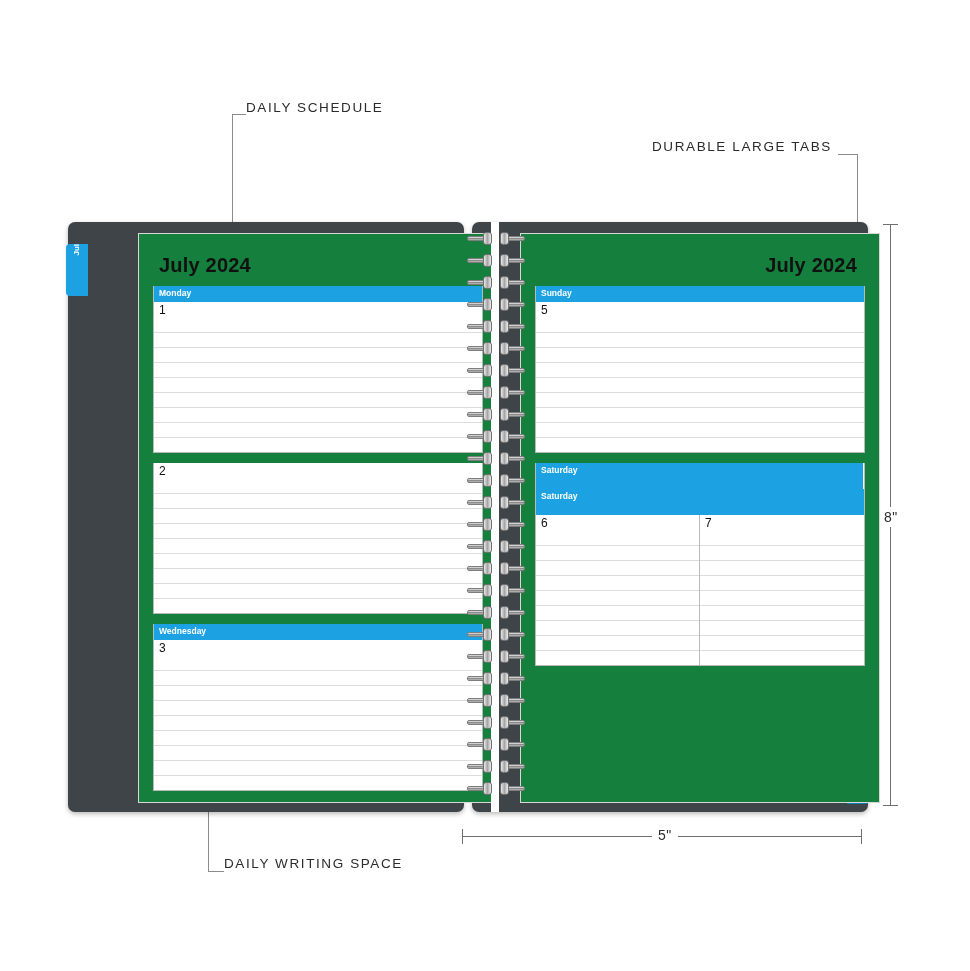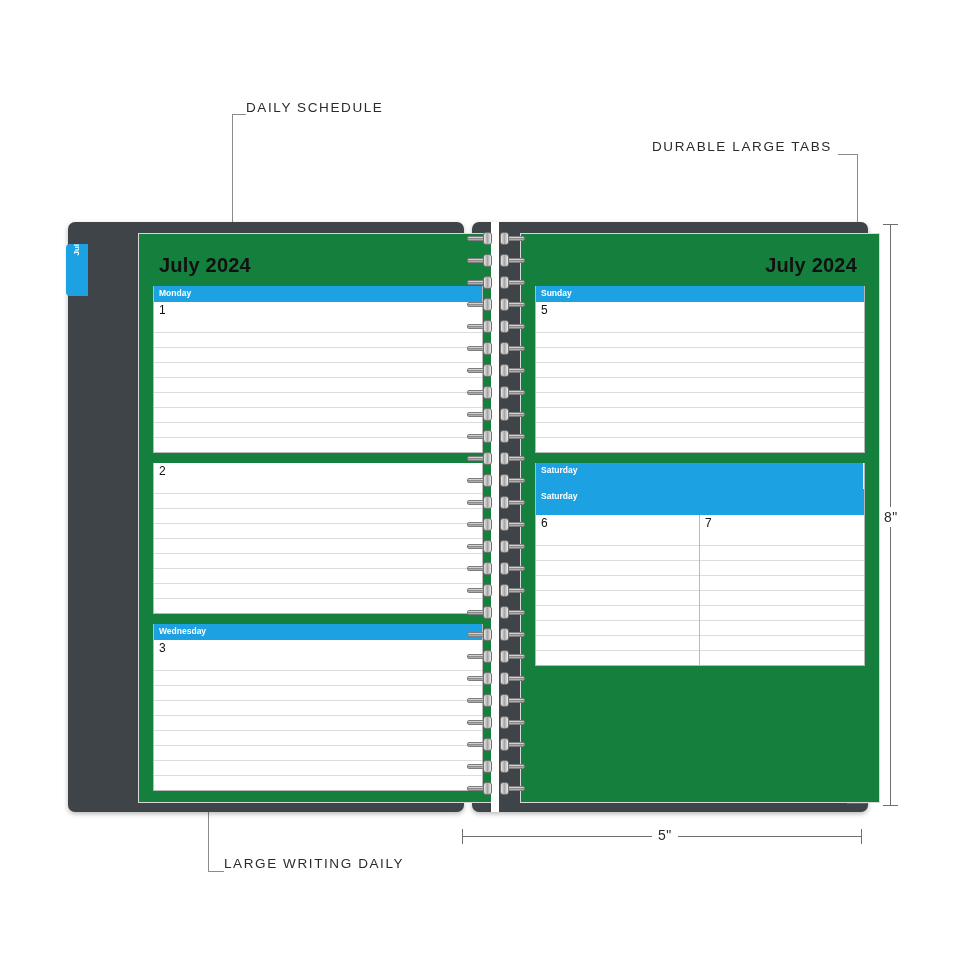--- a/index.html
+++ b/index.html
@@ -250,21 +250,21 @@
 
 <div class="callout-label" style="left:246px; top:100px;">DAILY SCHEDULE</div>
 <div class="leader h" style="left:232px; top:114px; width:14px;"></div>
 <div class="leader v" style="left:232px; top:114px; height:242px;"></div>
 <div class="dot" style="left:229px; top:353px;"></div>
 
 <div class="callout-label" style="left:652px; top:139px;">DURABLE LARGE TABS</div>
 <div class="leader h" style="left:838px; top:154px; width:20px;"></div>
 <div class="leader v" style="left:857px; top:154px; height:80px;"></div>
 
-<div class="callout-label" style="left:224px; top:856px;">LARGE WRITING DAILY</div>
+<div class="callout-label" style="left:224px; top:856px;">DAILY WRITING SPACE</div>
 <div class="leader h" style="left:208px; top:871px; width:16px;"></div>
 <div class="leader v" style="left:208px; top:722px; height:149px;"></div>
 <div class="dot" style="left:205px; top:719px;"></div>
 
 <div class="dim-line v" style="left:890px; top:224px; height:582px;"></div>
 <div class="dim-cap" style="left:883px; top:224px; width:15px; height:1px;"></div>
 <div class="dim-cap" style="left:883px; top:805px; width:15px; height:1px;"></div>
 <div class="dim-text" style="left:884px; top:507px; background:#fff; padding:2px 0;">8"</div>
 
 <div class="dim-line h" style="left:462px; top:836px; width:400px;"></div>

